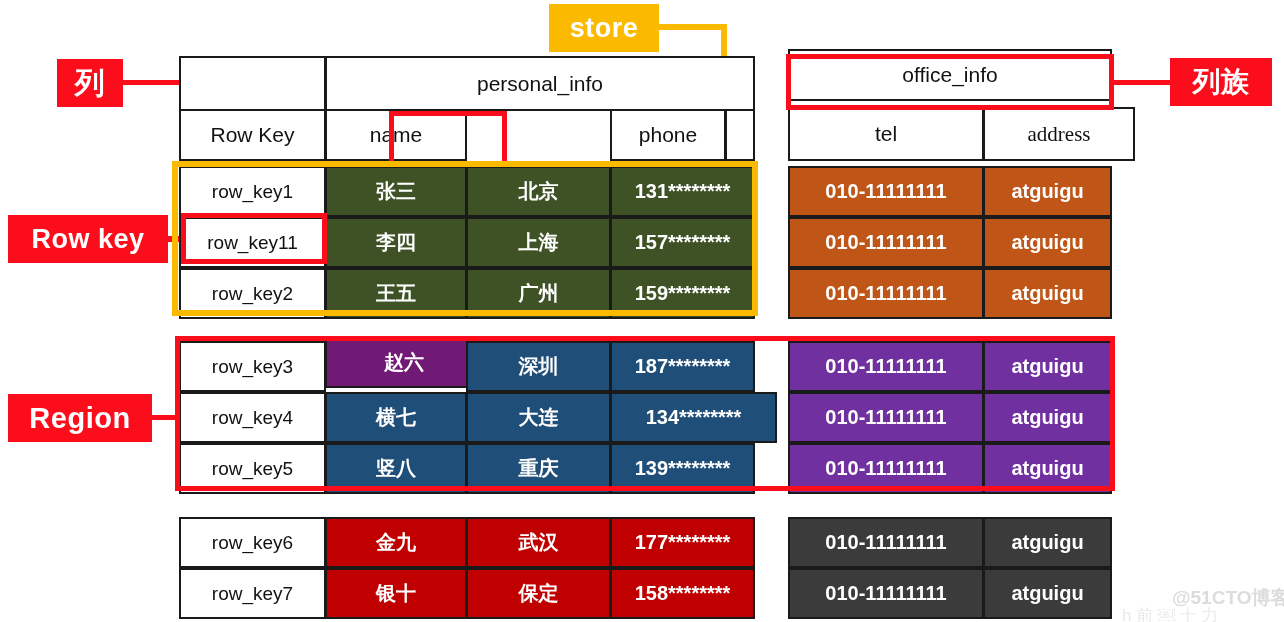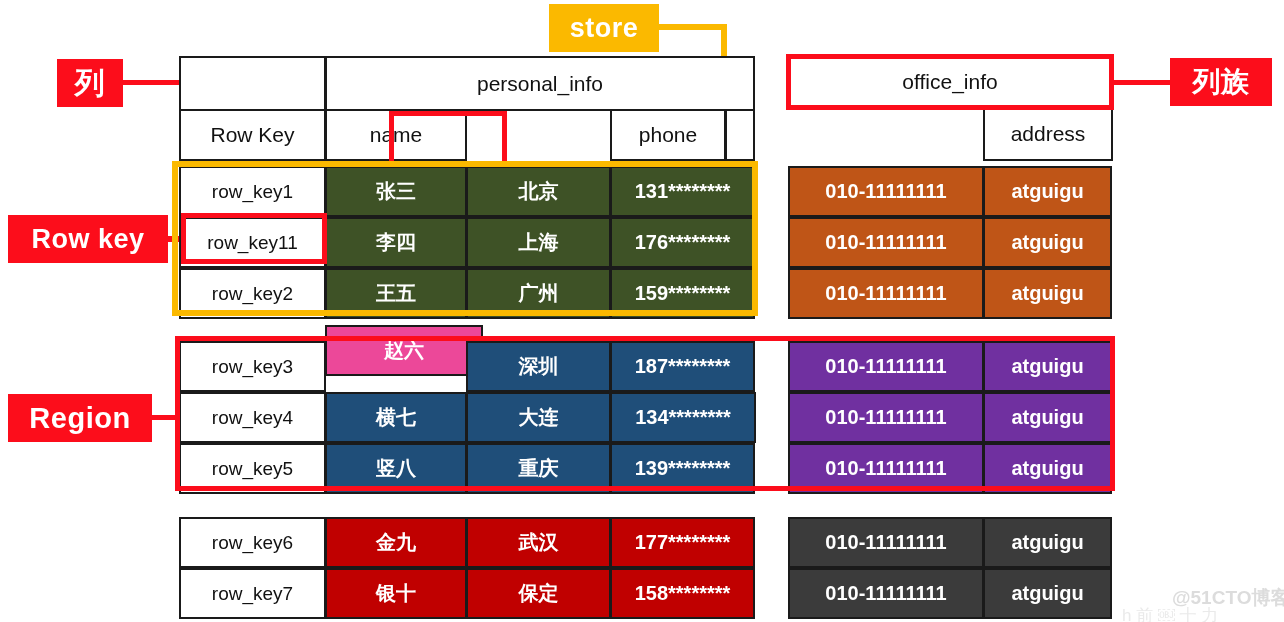--- a/index.html
+++ b/index.html
@@ -80,56 +80,59 @@
     <span>Row Key</span>
   </div>
   <div class="cell hdr" style="left:325px;top:109px;width:142px;height:52px;">
     <span>name</span>
   </div>
   <div class="cell hdr" style="left:610px;top:109px;width:116px;height:52px;">
     <span>phone</span>
   </div>
   <div class="cell hdr" style="left:725px;top:109px;width:30px;height:52px;"></div>
 
-  <div class="cell hdr" style="left:788px;top:56px;width:324px;height:52px;">
+  <div class="cell hdr" style="left:788px;top:49px;width:324px;height:52px;">
     <span>office_info</span>
   </div>
-  <div class="cell hdr" style="left:983px;top:107px;width:130px;height:54px;">
+  <div class="cell hdr" style="left:788px;top:107px;width:196px;height:54px;">
+    <span>tel</span>
+  </div>
+  <div class="cell hdr" style="left:983px;top:107px;width:152px;height:54px;font-family:Liberation Serif, serif;">
     <span>address</span>
   </div>
 
   <div id="rows-layer">
       <div class="cell rowkey" style="left: 179px; top: 166px; width: 147px; height: 51px;">row_key1</div>
       <div class="cell data" style="background: rgb(62, 82, 38); left: 325px; top: 166px; width: 142px; height: 51px;">张三</div>
       <div class="cell data" style="background: rgb(62, 82, 38); left: 466px; top: 166px; width: 145px; height: 51px;">北京</div>
       <div class="cell data" style="background: rgb(62, 82, 38); left: 610px; top: 166px; width: 145px; height: 51px;">131********</div>
       <div class="cell data" style="background: rgb(191, 85, 23); left: 788px; top: 166px; width: 196px; height: 51px;">010-11111111</div>
       <div class="cell data" style="background: rgb(191, 85, 23); left: 983px; top: 166px; width: 129px; height: 51px;">atguigu</div>
       <div class="cell rowkey" style="left: 179px; top: 217px; width: 147px; height: 51px;">row_key11</div>
       <div class="cell data" style="background: rgb(62, 82, 38); left: 325px; top: 217px; width: 142px; height: 51px;">李四</div>
       <div class="cell data" style="background: rgb(62, 82, 38); left: 466px; top: 217px; width: 145px; height: 51px; font-family: Liberation Mono, monospace;">上海</div>
-      <div class="cell data" style="background: rgb(62, 82, 38); left: 610px; top: 217px; width: 145px; height: 51px;">176********</div>
+      <div class="cell data" style="background: rgb(62, 82, 38); left: 610px; top: 217px; width: 145px; height: 51px;">157********</div>
       <div class="cell data" style="background: rgb(191, 85, 23); left: 788px; top: 217px; width: 196px; height: 51px;">010-11111111</div>
       <div class="cell data" style="background: rgb(191, 85, 23); left: 983px; top: 217px; width: 129px; height: 51px;">atguigu</div>
       <div class="cell rowkey" style="left: 179px; top: 268px; width: 147px; height: 51px;">row_key2</div>
       <div class="cell data" style="background: rgb(62, 82, 38); left: 325px; top: 268px; width: 142px; height: 51px;">王五</div>
       <div class="cell data" style="background: rgb(62, 82, 38); left: 466px; top: 268px; width: 145px; height: 51px;">广州</div>
       <div class="cell data" style="background: rgb(62, 82, 38); left: 610px; top: 268px; width: 145px; height: 51px;">159********</div>
       <div class="cell data" style="background: rgb(191, 85, 23); left: 788px; top: 268px; width: 196px; height: 51px;">010-11111111</div>
       <div class="cell data" style="background: rgb(191, 85, 23); left: 983px; top: 268px; width: 129px; height: 51px;">atguigu</div>
       <div class="cell rowkey" style="left: 179px; top: 341px; width: 147px; height: 51px;">row_key3</div>
-      <div class="cell data" style="background: #ec4899; left: 325px; top: 325px; width: 158px; height: 51px;">赵六</div>
+      <div class="cell data" style="background: #701a75; left: 325px; top: 337px; width: 158px; height: 51px;">赵六</div>
       <div class="cell data" style="background: rgb(31, 78, 121); left: 466px; top: 341px; width: 145px; height: 51px;">深圳</div>
       <div class="cell data" style="background: rgb(31, 78, 121); left: 610px; top: 341px; width: 145px; height: 51px;">187********</div>
       <div class="cell data" style="background: rgb(112, 48, 160); left: 788px; top: 341px; width: 196px; height: 51px;">010-11111111</div>
       <div class="cell data" style="background: rgb(112, 48, 160); left: 983px; top: 341px; width: 129px; height: 51px;">atguigu</div>
       <div class="cell rowkey" style="left: 179px; top: 392px; width: 147px; height: 51px;">row_key4</div>
       <div class="cell data" style="background: rgb(31, 78, 121); left: 325px; top: 392px; width: 142px; height: 51px;">横七</div>
       <div class="cell data" style="background: rgb(31, 78, 121); left: 466px; top: 392px; width: 145px; height: 51px;">大连</div>
-      <div class="cell data" style="background: rgb(31, 78, 121); left: 610px; top: 392px; width: 146px; height: 51px;">134********</div>
+      <div class="cell data" style="background: rgb(31, 78, 121); left: 610px; top: 392px; width: 167px; height: 51px;">134********</div>
       <div class="cell data" style="background: rgb(112, 48, 160); left: 788px; top: 392px; width: 196px; height: 51px;">010-11111111</div>
       <div class="cell data" style="background: rgb(112, 48, 160); left: 983px; top: 392px; width: 129px; height: 51px;">atguigu</div>
       <div class="cell rowkey" style="left: 179px; top: 443px; width: 147px; height: 51px;">row_key5</div>
       <div class="cell data" style="background: rgb(31, 78, 121); left: 325px; top: 443px; width: 142px; height: 51px;">竖八</div>
       <div class="cell data" style="background: rgb(31, 78, 121); left: 466px; top: 443px; width: 145px; height: 51px;">重庆</div>
       <div class="cell data" style="background: rgb(31, 78, 121); left: 610px; top: 443px; width: 145px; height: 51px;">139********</div>
       <div class="cell data" style="background: rgb(112, 48, 160); left: 788px; top: 443px; width: 196px; height: 51px;">010-11111111</div>
       <div class="cell data" style="background: rgb(112, 48, 160); left: 983px; top: 443px; width: 129px; height: 51px;">atguigu</div>
       <div class="cell rowkey" style="left: 179px; top: 517px; width: 147px; height: 51px;">row_key6</div>
       <div class="cell data" style="background: rgb(192, 0, 0); left: 325px; top: 517px; width: 142px; height: 51px;">金九</div>

